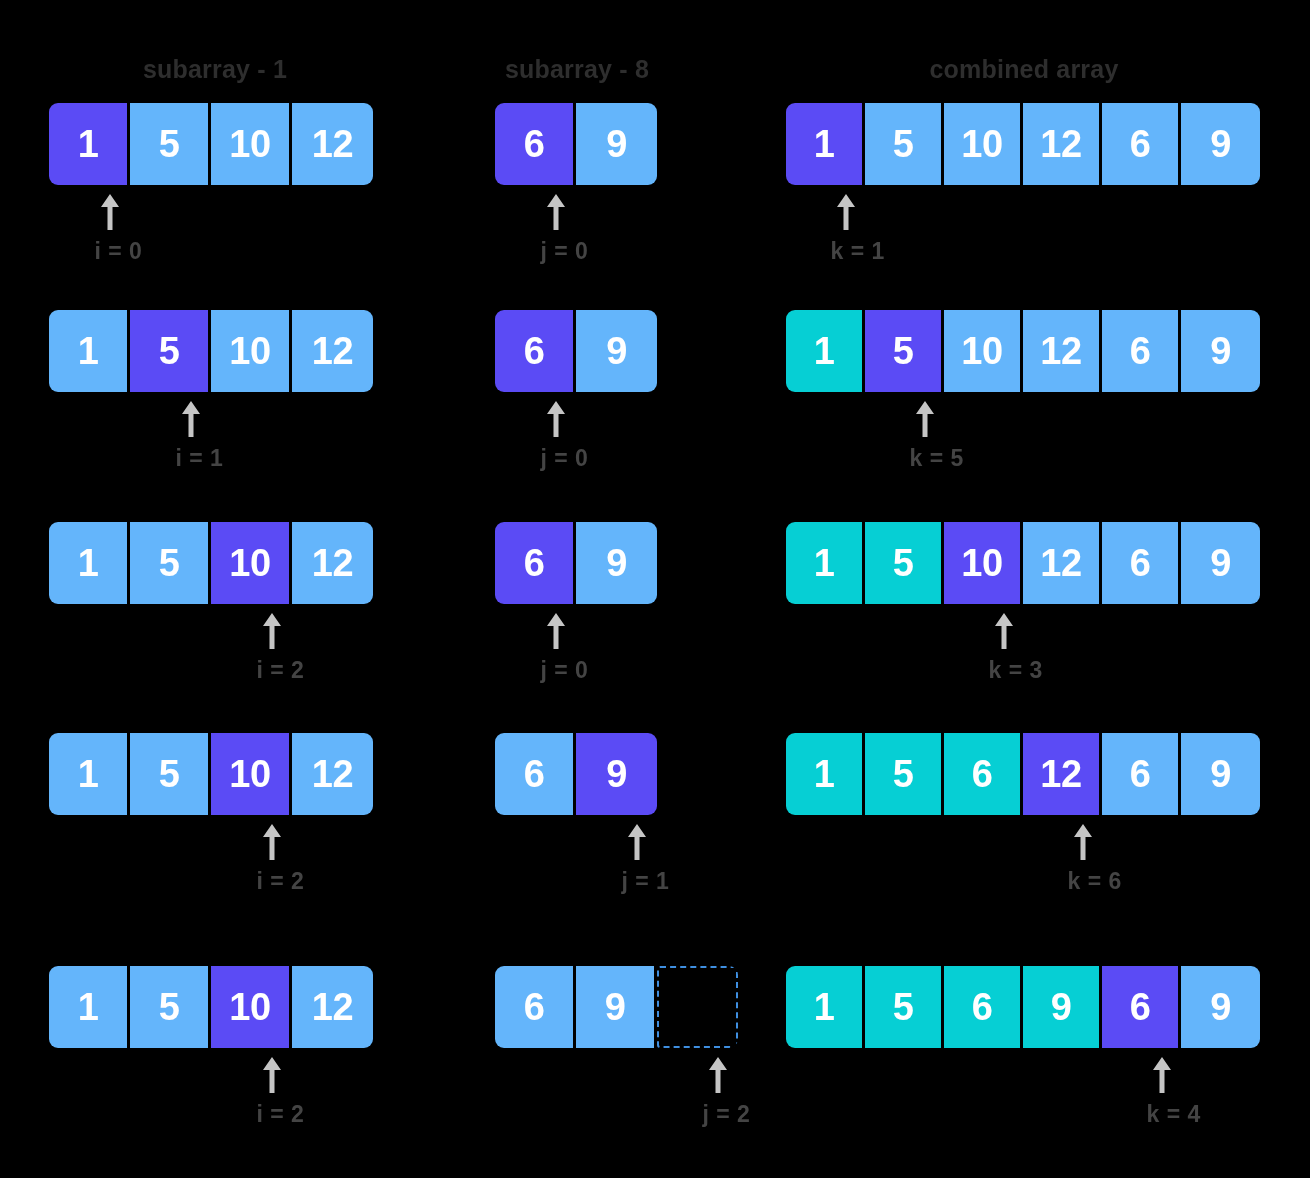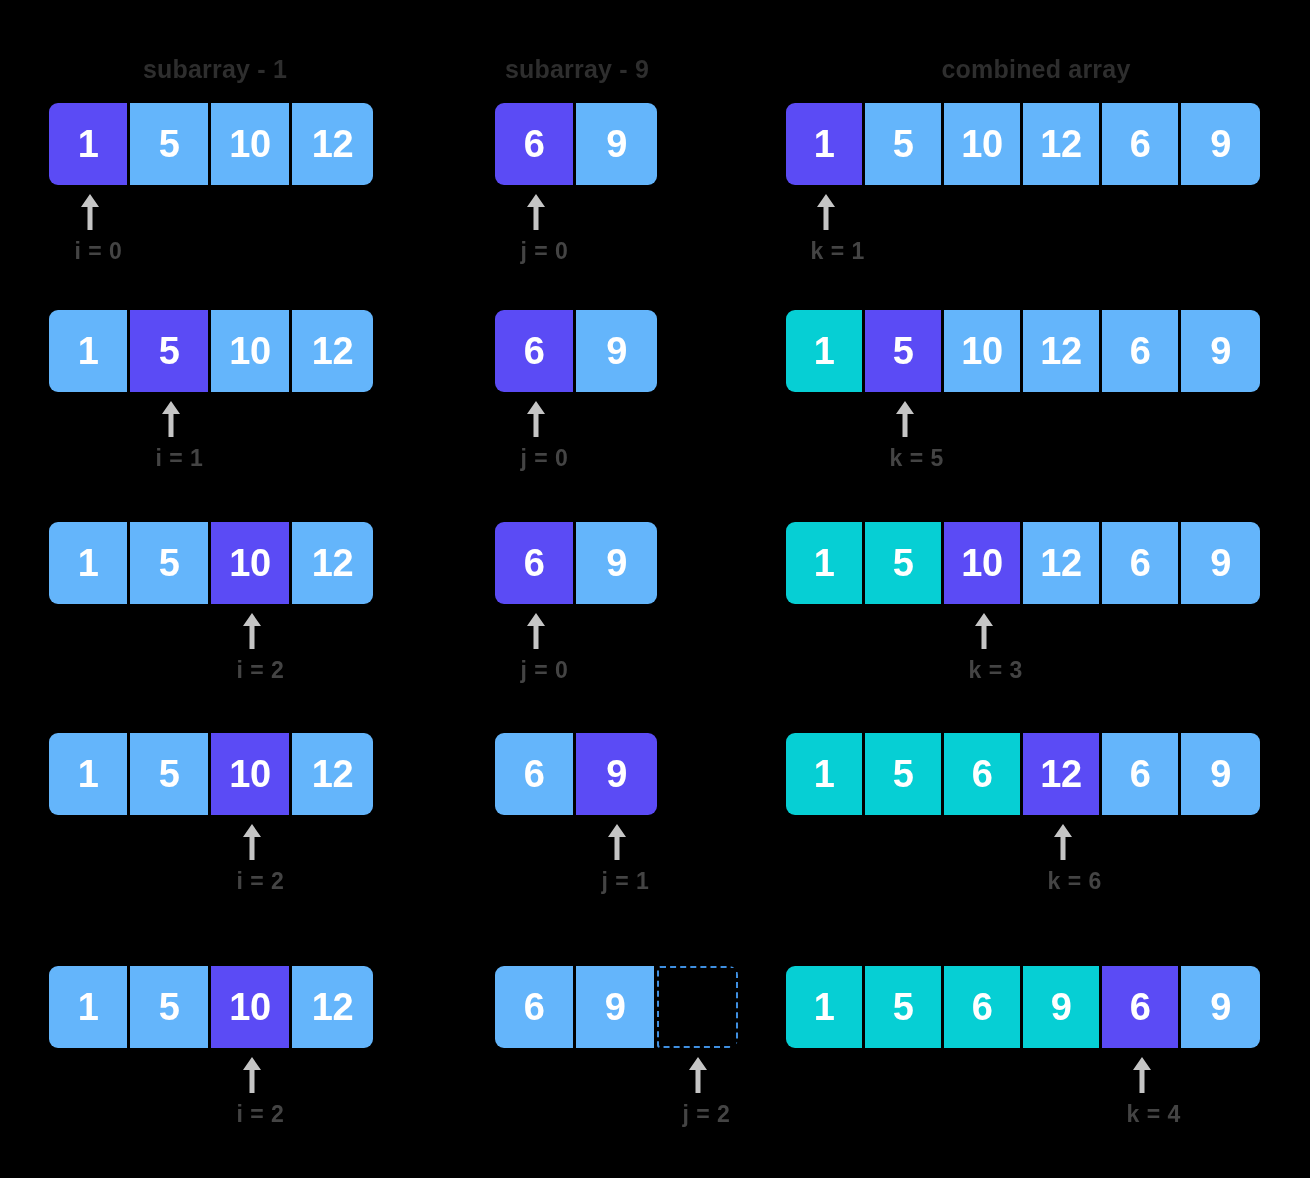--- a/index.html
+++ b/index.html
@@ -66,42 +66,43 @@
     border: 2px dashed #3f8fe0;
     border-radius: 3px;
     border-right: 2px dashed #3f8fe0;
   }
 
   
   .pointer {
     position: absolute;
     width: 30px;
     transform: translateX(-50%);
+    margin-left: 20px;
   }
   .pointer .arrow-svg {
     display: block;
     margin: 0 auto;
   }
   .pointer .ptr-label {
     margin-top: 7px;
     font-size: 23px;
     font-weight: bold;
     color: #444444;
     text-align: center;
     white-space: nowrap;
     letter-spacing: 0.5px;
   }
 </style>
 </head>
 <body>
 
 <div class="stage">
     <div class="col-header" style="left: 215px; top: 55px;">subarray - 1</div>
-    <div class="col-header" style="left: 577px; top: 55px;">subarray - 9</div>
-    <div class="col-header" style="left: 1024px; top: 55px; margin-left: 12px;">combined array</div>
+    <div class="col-header" style="left: 577px; top: 55px;">subarray - 8</div>
+    <div class="col-header" style="left: 1024px; top: 55px;">combined array</div>
     <div class="array-row" style="left: 49px; top: 103px;">
       <div class="cell c-purple" style="width: 81px;">1</div>
       <div class="cell c-blue" style="width: 81px;">5</div>
       <div class="cell c-blue" style="width: 81px;">10</div>
       <div class="cell c-blue" style="width: 81px;">12</div>
     </div>
     <div class="pointer" style="left: 89.5px; top: 193px;">
       <svg class="arrow-svg" width="22" height="38" viewBox="0 0 22 38">
         <path d="M11 1 L20 14 L13.5 14 L13.5 37 L8.5 37 L8.5 14 L2 14 Z" fill="#c5c5c5"></path>
       </svg>

